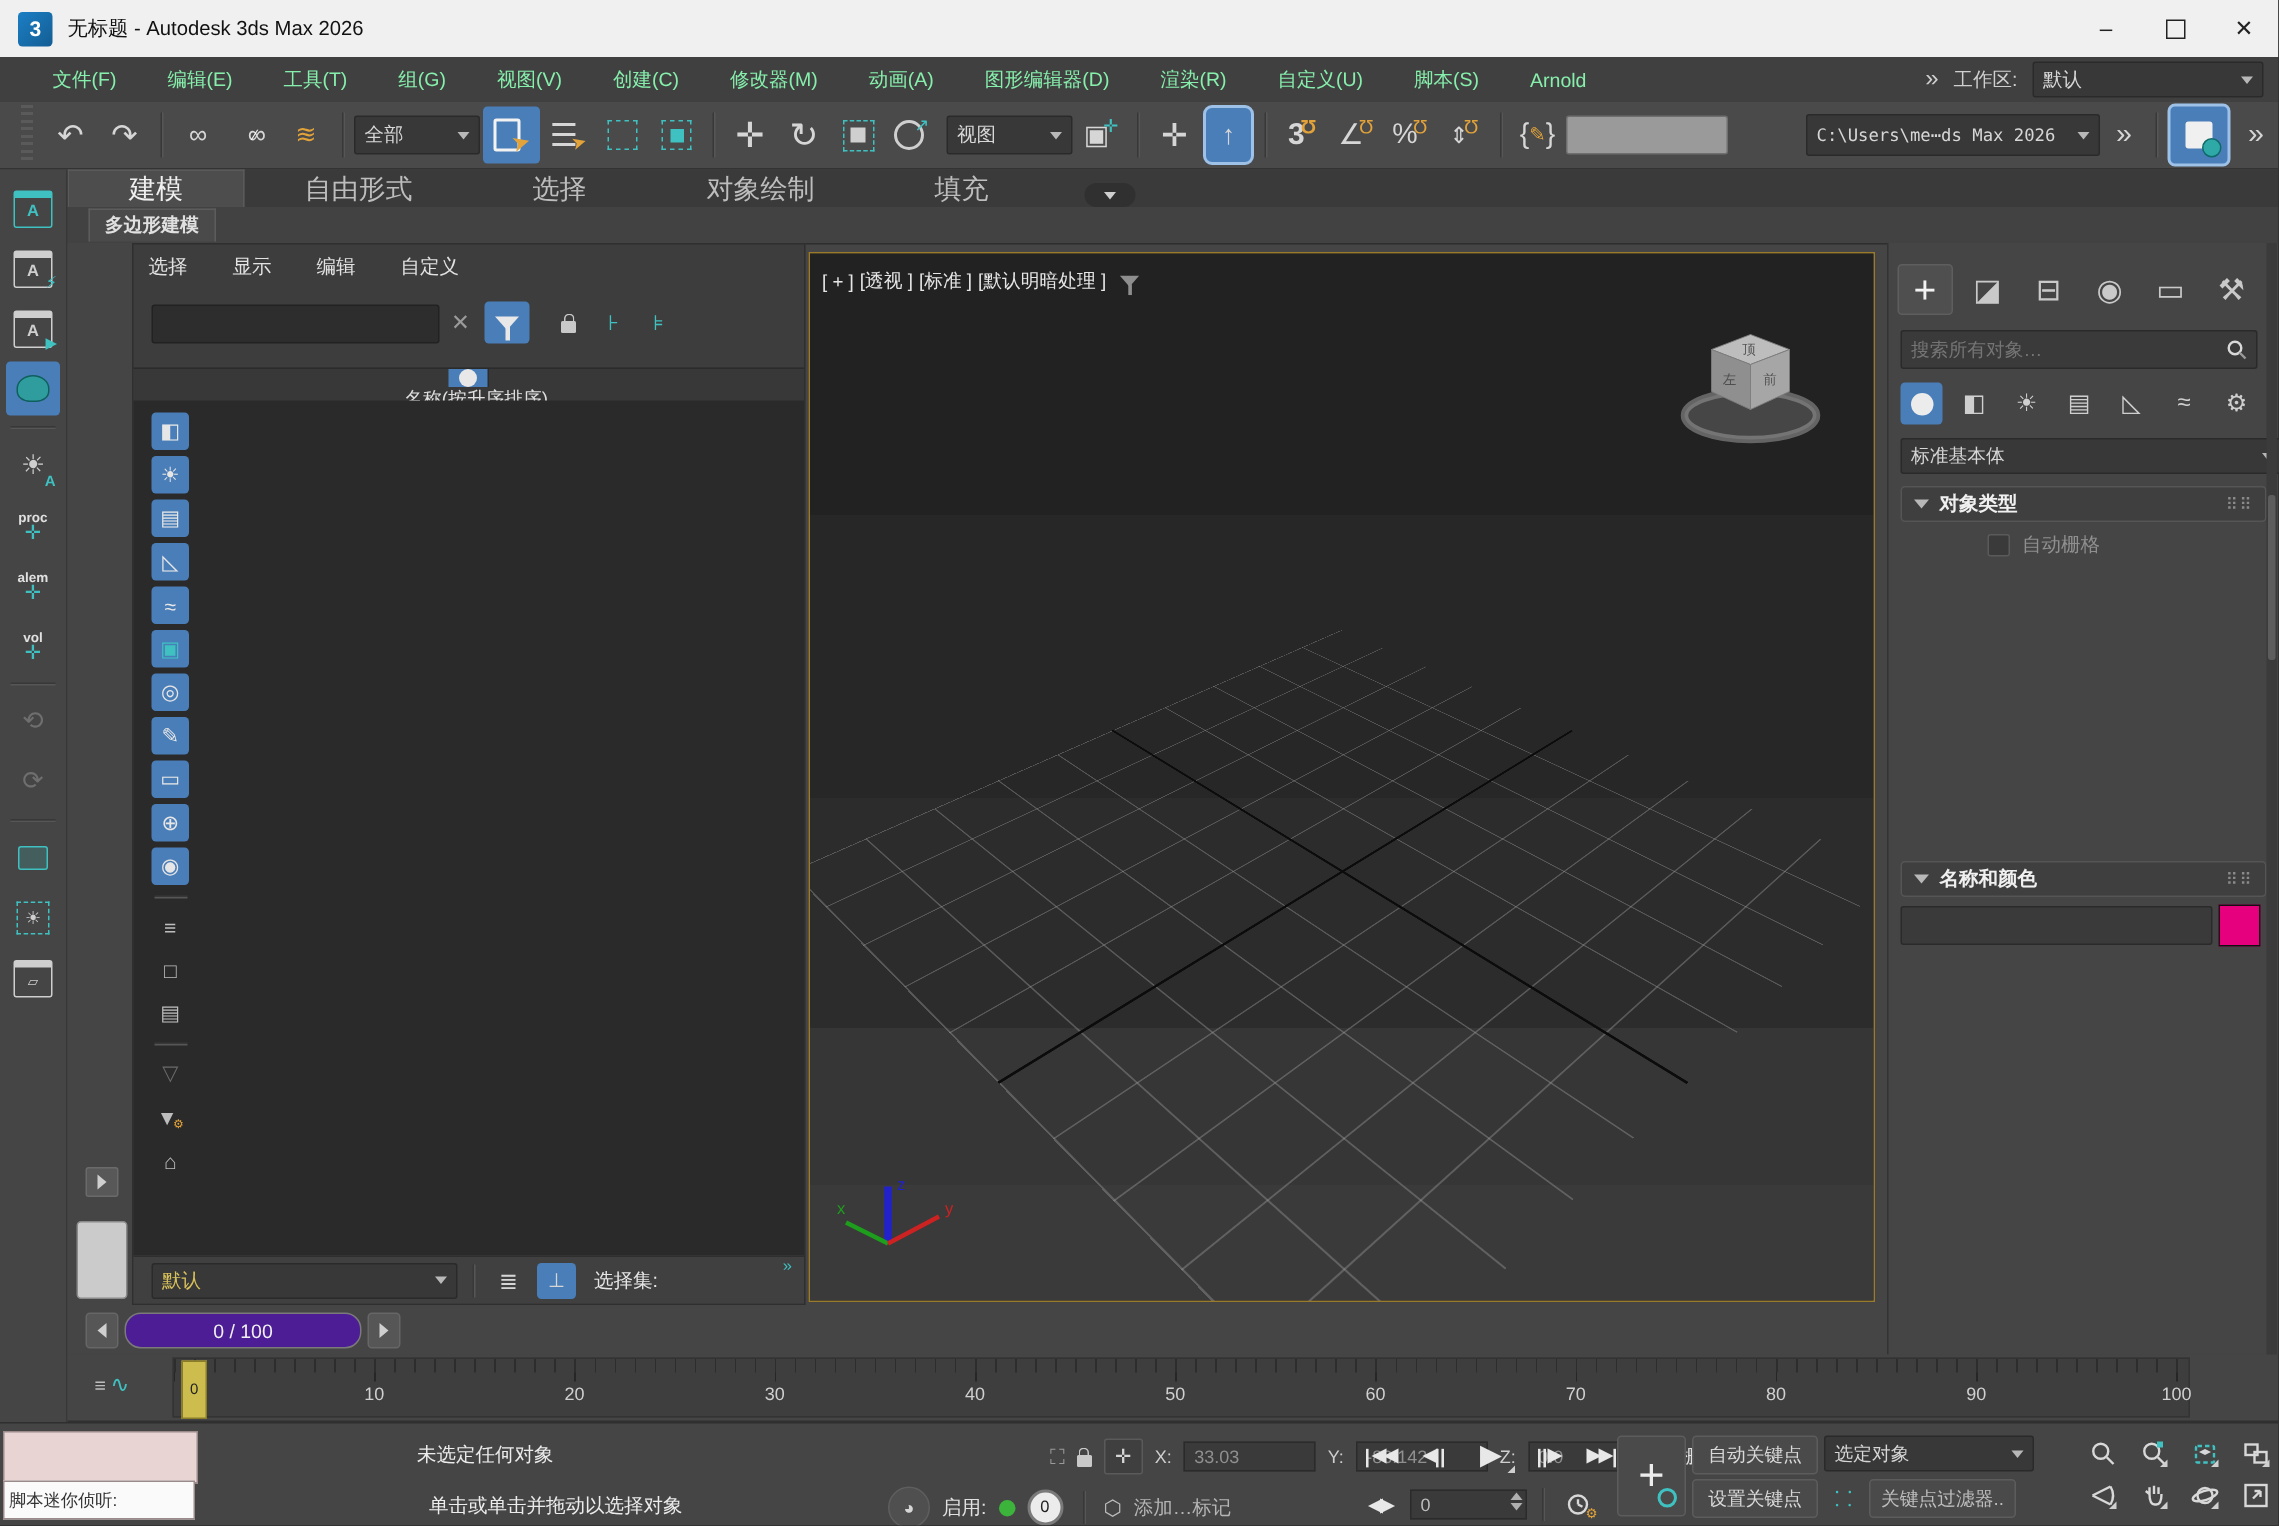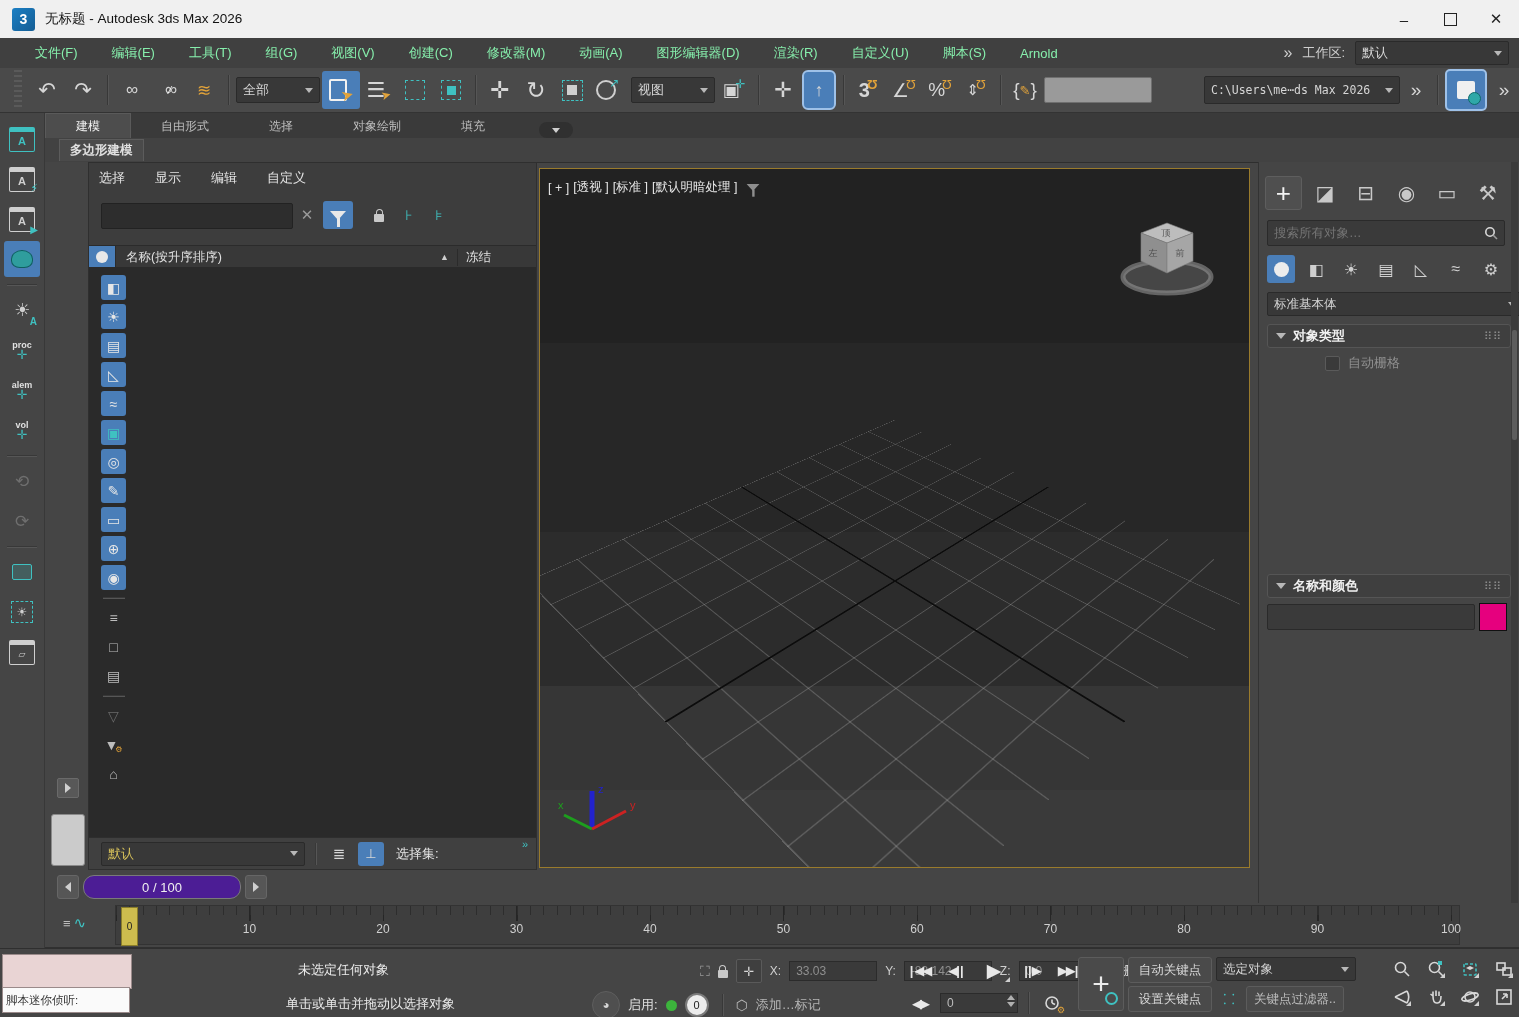--- a/index.html
+++ b/index.html
@@ -26,21 +26,21 @@
   .menubar .mi{padding:12px 17px;height:30px;display:flex;align-items:center;color:#86efac;}
   
   .toolbar{left:0;top:68px;width:1519px;height:45px;background:#4a4a4a;border-bottom:1px solid #333;display:flex;align-items:center;padding-left:14px;box-sizing:border-box;gap:2px;}
   .tbtn{width:34px;height:36px;font-size:21px;border-radius:3px;}
   .tbtn.on{background:#4a7eb8;}
   .dash{border:1px dashed #3fc1c1;}
   .magnet{color:#e2a33a;font-size:13px;margin-left:-3px;margin-top:-12px;display:inline-block;transform:rotate(180deg);}
   .gripcol{width:8px;height:40px;background:repeating-linear-gradient(#5a5a5a 0 2px,transparent 2px 5px);margin-right:6px;}
   
   .ribbontabs{left:45px;top:113px;width:1474px;height:25px;background:#3a3a3a;display:flex;align-items:flex-end;}
-  .rtab{height:24px;display:flex;align-items:center;justify-content:center;color:#bdbdbd;padding:0 30px;font-size:12px;}
+  .rtab{height:24px;display:flex;align-items:center;justify-content:center;color:#bdbdbd;padding:0 40px;font-size:18px;}
   .rtab.active{background:#4d4d4d;color:#f0f0f0;border:1px solid #5a5a5a;border-bottom:none;}
   .ribbonsub{left:45px;top:138px;width:1474px;height:24px;background:#424242;border-bottom:1px solid #2e2e2e;display:flex;align-items:center;font-weight:bold;}
   .subtab{margin-left:14px;background:#4a4a4a;border:1px solid #5c5c5c;border-bottom:none;height:21px;display:flex;align-items:center;padding:0 10px;color:#e0e0e0;font-size:12.5px;}
   .ribbonpill{width:34px;height:16px;background:#303030;border-radius:8px;display:flex;align-items:center;justify-content:center;margin-left:24px;}
   
   .leftrail{left:0;top:113px;width:45px;height:835px;background:#454545;border-right:1px solid #383838;display:flex;flex-direction:column;align-items:center;padding-top:8px;box-sizing:border-box;gap:4px;}
   .railbtn{width:36px;height:36px;border-radius:3px;display:flex;flex-direction:column;align-items:center;justify-content:center;font-size:16px;color:#cfcfcf;position:relative;}
   .railbtn.on{background:#4a7eb8;}
   .railbtn.dim{color:#6f6f6f;}
   .railwin{width:24px;height:19px;border:1.5px solid #cfcfcf;border-top-width:5px;border-radius:2px;display:flex;align-items:center;justify-content:center;font-size:11px;font-weight:bold;}
@@ -53,21 +53,21 @@
   
   .explorer{left:88px;top:162px;width:449px;height:708px;background:#3d3d3d;border:1px solid #2f2f2f;box-sizing:border-box;}
   .exmenus{left:10px;top:6px;height:24px;display:flex;gap:30px;}
   .exmenus .mi{color:#e2e2e2;}
   .exsearch{left:12px;top:40px;width:190px;height:24px;background:#2d2d2d;border:1px solid #222;border-radius:2px;}
   .exsearch input{width:100%;height:100%;background:transparent;border:none;outline:none;color:#ddd;padding:0 6px;box-sizing:border-box;}
   .exclear{left:208px;top:42px;width:20px;height:20px;color:#9a9a9a;font-size:15px;}
   .exfilter{left:234px;top:38px;width:30px;height:28px;background:#4a7eb8;border-radius:3px;}
   .funnel{width:0;height:0;border-left:8px solid transparent;border-right:8px solid transparent;border-top:9px solid #e8e8e8;position:relative;}
   .funnel:after{content:"";position:absolute;left:-1.5px;top:-2px;width:3px;height:9px;background:#e8e8e8;}
-  .exhdr{left:0px;top:82px;width:447px;height:22px;background:#383838;border-top:1px solid #2b2b2b;border-bottom:1px solid #2b2b2b;display:flex;align-items:center;}
+  .exhdr{left:0px;top:82px;width:447px;height:22px;background:#383838;border-top:1px solid #2b2b2b;border-bottom:1px solid #2b2b2b;display:flex;align-items:center;flex-direction:column;}
   .excircle{width:26px;height:22px;background:#4a7eb8;display:flex;align-items:center;justify-content:center;border-right:1px solid #2b2b2b;}
   .excircle .c{width:12px;height:12px;border-radius:50%;background:#e8e8e8;}
   .exbody{left:0px;top:104px;width:447px;height:570px;background:#2a2a2a;}
   .exstrip{position:absolute;left:12px;top:8px;display:flex;flex-direction:column;gap:4px;align-items:center;}
   .fbtn{width:25px;height:25px;border-radius:3px;display:flex;align-items:center;justify-content:center;font-size:14px;color:#e6e6e6;}
   .fbtn.on{background:#4a7eb8;}
   .fbtn.off{color:#bdbdbd;}
   .fbtn.dim{color:#6a6a6a;}
   .exfoot{left:0;top:674px;width:447px;height:32px;background:#404040;border-top:1px solid #2e2e2e;display:flex;align-items:center;padding-left:12px;box-sizing:border-box;}
   
@@ -112,21 +112,21 @@
   .curvebtn{position:absolute;left:18px;top:6px;width:40px;height:28px;display:flex;align-items:center;gap:3px;}
   .ruler{position:absolute;left:70px;top:2px;width:1345px;height:40px;background:#3e3e3e;border:1px solid #333;box-sizing:border-box;
     background-image:repeating-linear-gradient(90deg,#2d2d2d 0 1px,transparent 1px 13.35px),repeating-linear-gradient(90deg,#262626 0 1px,transparent 1px 133.5px);
     background-size:100% 9px,100% 15px;background-repeat:no-repeat;}
   .tick-label{position:absolute;top:16px;transform:translateX(-50%);color:#d0d0d0;font-size:12px;}
   .playhead{position:absolute;left:5px;top:1px;width:15px;height:37px;background:#cdbc4e;border:1px solid #8a7d2a;display:flex;align-items:center;justify-content:center;color:#222;font-size:10px;}
   
   .statusbar{left:0;top:948px;width:1519px;height:69px;background:#454545;border-top:1px solid #2f2f2f;box-sizing:border-box;}
   .listener-pink{left:2px;top:5px;width:128px;height:33px;background:#e9d4d4;border:1px solid #9a8a8a;}
   .listener-white{left:2px;top:38px;width:128px;height:26px;background:#fafafa;border:1px solid #9a8a8a;color:#333;font-size:11.5px;display:flex;align-items:center;padding-left:3px;box-sizing:border-box;}
-  .prompt1{left:298px;top:12px;color:#ececec;}
+  .prompt1{left:278px;top:12px;color:#ececec;}
   .prompt2{left:286px;top:46px;color:#ececec;}
   .coordlab{color:#cfcfcf;font-size:12px;}
   .coordfield{width:88px;height:20px;background:#3a3a3a;border:1px solid #2b2b2b;color:#8f8f8f;font-size:12px;display:flex;align-items:center;padding-left:6px;box-sizing:border-box;}
   .statbtn{background:#4a4a4a;border:1px solid #5c5c5c;border-radius:3px;color:#d8d8d8;display:flex;align-items:center;justify-content:center;font-size:12.5px;}
   .navsvg{stroke:#d8d8d8;fill:none;stroke-width:1.6;}
   .flyout{position:absolute;right:1px;bottom:1px;width:0;height:0;border-left:5px solid transparent;border-bottom:5px solid #cfcfcf;}
   .badge{width:20px;height:20px;border-radius:50%;background:#ececec;color:#222;display:flex;align-items:center;justify-content:center;font-size:11px;border:2px solid #7a7a7a;}
   .greendot{width:11px;height:11px;border-radius:50%;background:#3cb43c;}
   .spinfield{width:78px;height:20px;background:#3a3a3a;border:1px solid #2b2b2b;color:#bdbdbd;font-size:12px;display:flex;align-items:center;padding-left:6px;box-sizing:border-box;position:relative;}
   .spinarrows{position:absolute;right:2px;top:1px;display:flex;flex-direction:column;gap:2px;}

